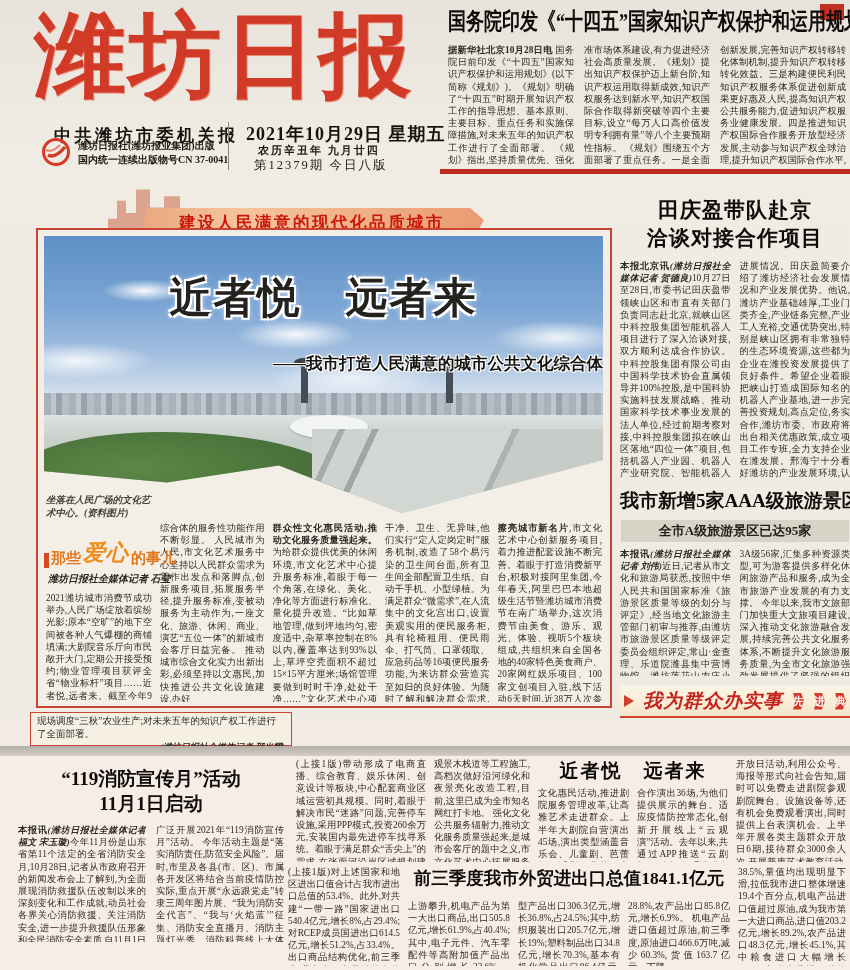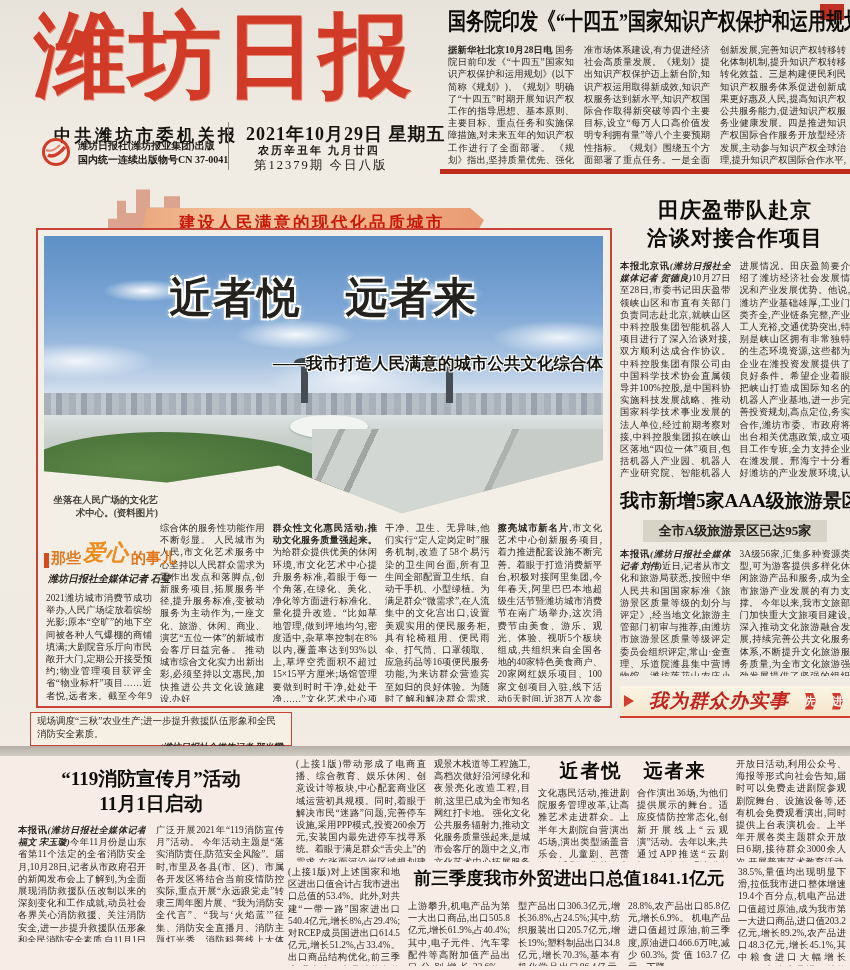--- a/index.html
+++ b/index.html
@@ -58,37 +58,37 @@
 .roads{position:absolute;right:0;top:69%;width:52%;height:33%;
   background:linear-gradient(115deg,#cfd3cf 0 8%,#a8aca8 8% 10%,#cfd3cf 10% 18%,#a2a6a2 18% 20%,#d3d7d3 20% 60%,#aeb2ae 60% 62%,#c8ccc8 62% 100%);}
 .tower{position:absolute;top:46%;width:7px;height:38px;background:#454c53;}
 .tower::before{content:"";position:absolute;left:-7px;top:-7px;width:21px;height:9px;background:#3c434a;border-radius:50%;}
 .t1{left:46%;} .t2{left:72%;}
 .feature-headline{position:absolute;left:0;right:0;top:34px;text-align:center;font-size:42px;font-weight:900;
   color:#23221f;letter-spacing:2px;text-shadow:-2px -2px 0 #fff,2px -2px 0 #fff,-2px 2px 0 #fff,2px 2px 0 #fff,0 0 6px #fff;}
 .feature-subhead{position:absolute;left:0;right:0;top:102px;text-align:right;font-size:16.5px;font-weight:900;
   color:#17150f;text-shadow:-1px -1px 0 #fff,1px -1px 0 #fff,-1px 1px 0 #fff,1px 1px 0 #fff;margin-top:15px;}
 .caption{position:absolute;left:8px;top:264px;width:112px;z-index:3;font-size:9.5px;line-height:13px;
-  font-weight:bold;color:#44423a;text-align:right;}
+  font-weight:bold;font-style:italic;color:#44423a;}
 .series-logo{position:absolute;left:6px;top:308px;z-index:4;color:#e2761b;font-weight:900;font-size:15px;
   display:flex;align-items:flex-end;gap:2px;}
 .series-mark{display:inline-block;width:5px;height:15px;background:#d8491f;}
 .series-heart{font-size:22px;font-style:italic;color:#ef8c1e;letter-spacing:1px;}
 .feature-byline{position:absolute;left:10px;top:342px;z-index:4;font-size:10px;font-weight:bold;font-style:italic;color:#2a2820;}
 .feature-body{position:absolute;left:8px;right:8px;top:292px;height:180px;display:flex;gap:8px;}
 .fcol1{flex:none;width:106px;padding-top:70px;}
 
 .right-col{left:620px;top:196px;width:230px;}
 .bj-h{text-align:center;font-size:21px;font-weight:900;line-height:28px;color:#0e0d0a;letter-spacing:1px;}
 .bj-body{margin-top:8px;height:220px;display:flex;gap:9px;}
 .tour-headline{margin-top:8px;text-align:center;font-size:19px;font-weight:900;white-space:nowrap;color:#0e0d0a;}
-.tour-subhead{margin:6px auto 0;width:184px;background:#d8d3c7;text-align:center;font-size:13px;font-weight:bold;
+.tour-subhead{margin:6px auto 0;width:228px;background:#d8d3c7;text-align:center;font-size:13px;font-weight:bold;
   padding:2px 0;color:#23211b;}
 .tour-body{margin-top:6px;height:128px;display:flex;gap:9px;}
-.campaign{margin-top:10px;height:32px;display:flex;align-items:center;gap:15px;padding:0 4px;
+.campaign{margin-top:10px;height:32px;display:flex;align-items:center;gap:9px;padding:0 4px;
   background:linear-gradient(180deg,#fbf4e4,#f5e6cc);border-bottom:2px solid #d0402c;}
 .camp-flag{width:0;height:0;border-left:10px solid #d0402c;border-top:6px solid transparent;border-bottom:6px solid transparent;}
 .camp-title{font-size:19px;font-weight:900;font-style:italic;color:#c3231c;letter-spacing:1px;white-space:nowrap;}
 .chev{width:23px;height:17px;margin-left:1px;background:#d6392b;color:#fff;font-size:11px;font-weight:bold;
   display:flex;align-items:center;justify-content:center;
   clip-path:polygon(0 0,72% 0,100% 50%,72% 100%,0 100%,22% 50%);}
 
 .sanqiu{left:30px;top:712px;width:262px;height:34px;border:1.5px solid #c94434;background:#f5efe4;
   padding:2px 6px;font-size:9.5px;line-height:13px;color:#2c2a25;}
 .sanqiu-byline{text-align:right;font-weight:bold;font-style:italic;font-size:9px;}
@@ -194,21 +194,21 @@
       <span class="camp-flag"></span>
       <span class="camp-title">我为群众办实事</span>
       <span class="chev">先</span>
       <span class="chev">进</span>
       <span class="chev">典</span>
       <span class="chev">型</span>
     </div>
   </aside>
 
   <div class="abs sanqiu">
-    <span>现场调度“三秋”农业生产;进一步提升救援队伍形象和全民消防安全素质。</span>
+    <span>现场调度“三秋”农业生产;对未来五年的知识产权工作进行了全面部署。</span>
     <div class="sanqiu-byline">(潍坊日报社全媒体记者 邵光耀)</div>
   </div>
 
   <div class="abs page-gap"></div>
 
   <section class="abs bottom-section">
     <div class="fire">
       <div class="fire-h">“119消防宣传月”活动</div>
       <div class="fire-h">11月1日启动</div>
       <div class="fire-body">

